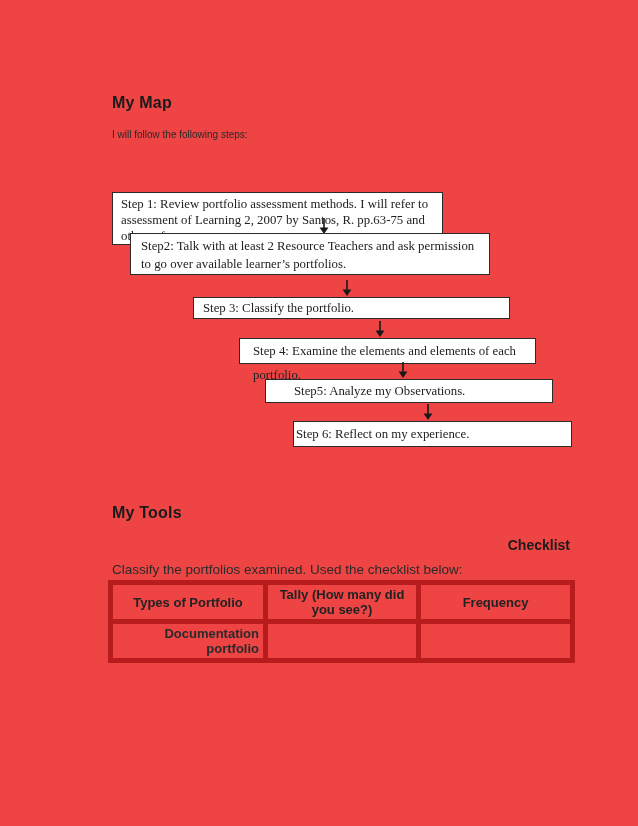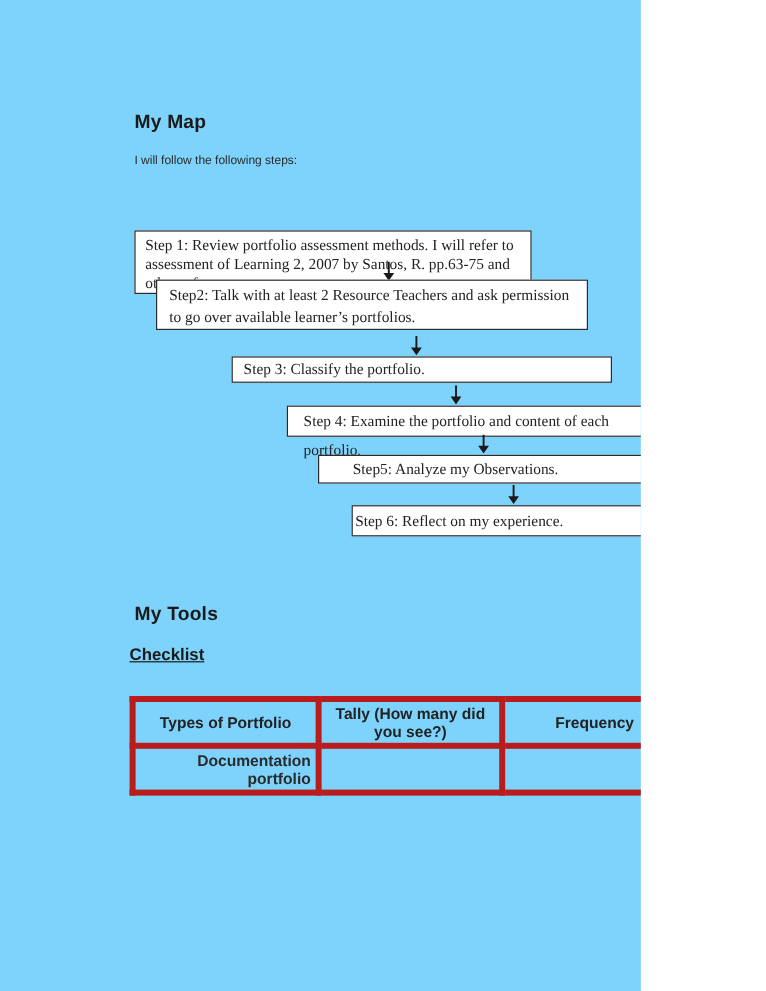--- a/index.html
+++ b/index.html
@@ -1,19 +1,19 @@
 <!DOCTYPE html>
 <html><head>
 <meta charset="utf-8">
 <style>
   html,body{margin:0;padding:0;background:#fff;}
   .page{
     position:relative;
-    width:534px;height:826px;
-    background:#7dd3fc;
+    width:638px;height:826px;
+    background:#ef4444;
     overflow:hidden;
     font-family:"Liberation Sans",sans-serif;
     color:#1f1f1f;
   }
   .h-bold{
     position:absolute;
     font-weight:bold;
     font-size:16px;
     letter-spacing:0.2px;
     color:#1a1a1a;
@@ -42,22 +42,22 @@
   .arrow{position:absolute;width:12px;height:16px;}
   .a1{left:318px;top:218px;}
   .a2{left:341px;top:280px;}
   .a3{left:374px;top:321px;}
   .a4{left:397px;top:362px;}
   .a5{left:422px;top:404px;}
   
   .checklist-title{
     position:absolute;
     left:108px;top:537px;width:462px;
-    text-align:left;
-    font-weight:bold;font-size:14px;color:#1a1a1a;text-decoration:underline;
+    text-align:right;
+    font-weight:bold;font-size:14px;color:#1a1a1a;
   }
   .instruction{
     position:absolute;
     left:112px;top:562px;
     font-size:13.5px;color:#2a2a2a;
   }
   table.checklist{
     position:absolute;
     left:108px;top:580px;
     width:462px;
@@ -109,41 +109,42 @@
       <polygon points="1.5,9.5 10.5,9.5 6,16" fill="#1a1a1a"></polygon>
     </svg>
 
     <div class="step-box box3">Step 3: Classify the portfolio.</div>
 
     <svg class="arrow a3" viewBox="0 0 12 16">
       <line x1="6" y1="0" x2="6" y2="11" stroke="#1a1a1a" stroke-width="1.6"></line>
       <polygon points="1.5,9.5 10.5,9.5 6,16" fill="#1a1a1a"></polygon>
     </svg>
 
-    <div class="step-box box4">Step 4: Examine the portfolio and content of each portfolio.</div>
+    <div class="step-box box4">Step 4: Examine the elements and elements of each portfolio.</div>
 
     <svg class="arrow a4" viewBox="0 0 12 16">
       <line x1="6" y1="0" x2="6" y2="11" stroke="#1a1a1a" stroke-width="1.6"></line>
       <polygon points="1.5,9.5 10.5,9.5 6,16" fill="#1a1a1a"></polygon>
     </svg>
 
     <div class="step-box box5">Step5: Analyze my Observations.</div>
 
     <svg class="arrow a5" viewBox="0 0 12 16">
       <line x1="6" y1="0" x2="6" y2="11" stroke="#1a1a1a" stroke-width="1.6"></line>
       <polygon points="1.5,9.5 10.5,9.5 6,16" fill="#1a1a1a"></polygon>
     </svg>
 
     <div class="step-box box6">Step 6: Reflect on my experience.</div>
   </div>
 
   <div class="h-bold" style="left:112px;top:504px;">My Tools</div>
 
   <div class="checklist-title">Checklist</div>
 
+  <div class="instruction" style="font-size:13.5px;">Classify the portfolios examined. Used the checklist below:</div>
 
   <table class="checklist">
     <colgroup>
       <col style="width:155px;">
       <col style="width:153px;">
       <col style="width:154px;">
     </colgroup>
     <thead>
       <tr>
         <th>Types of Portfolio</th>

